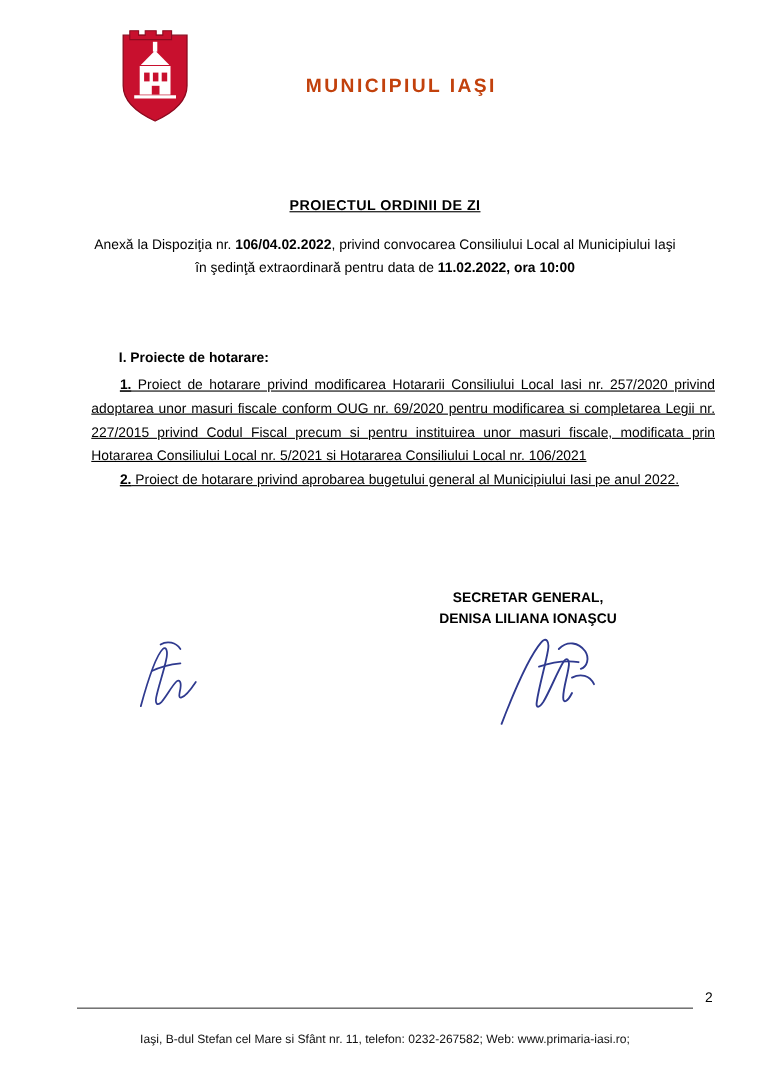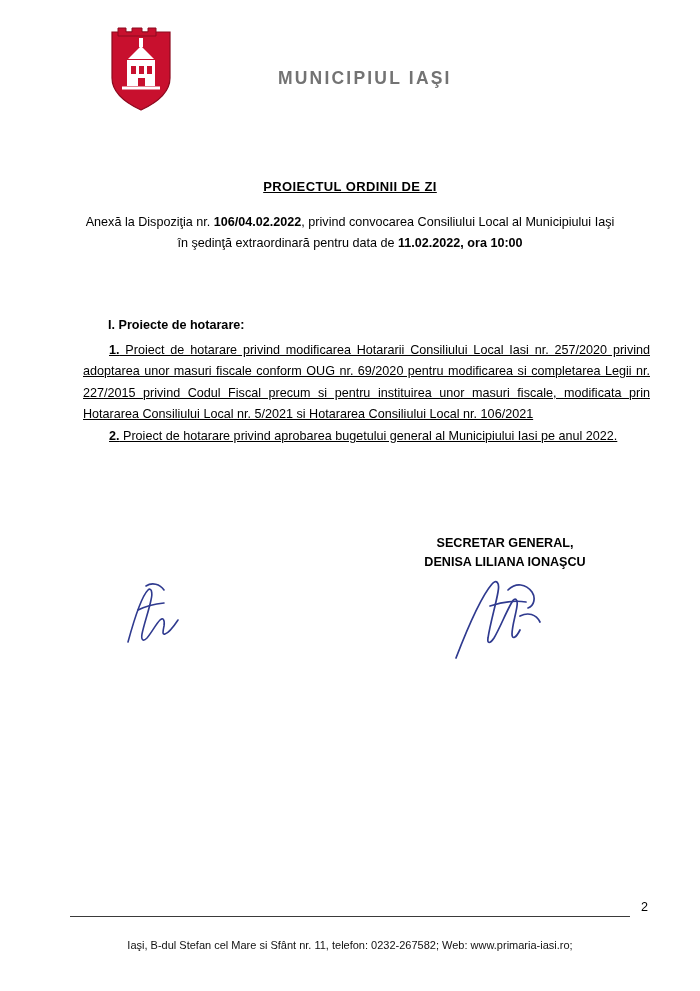--- a/index.html
+++ b/index.html
@@ -37,21 +37,21 @@
     width: 66px;
     height: 86px;
   }
   .header-title {
     position: absolute;
     left: 278px;
     top: 42px;
     font-size: 17.5px;
     font-weight: bold;
     letter-spacing: 2.2px;
-    color: #737373;
+    color: #c2410c;
     white-space: nowrap;
   }
 
   
   .doc-title {
     position: absolute;
     top: 179px;
     left: 0;
     width: 700px;
     text-align: center;
@@ -103,21 +103,21 @@
 
   
   .sig {
     position: absolute;
     text-align: center;
     font-size: 12.6px;
     font-weight: bold;
     line-height: 19px;
   }
   .sig-left  { top: 534px; left: 70px;  width: 240px; }
-  .sig-right { top: 534px; left: 380px; width: 250px; }
+  .sig-right { top: 534px; left: 355px; width: 250px; }
 
   .sig-mark {
     position: absolute;
     pointer-events: none;
   }
   .sig-mark-left  { top: 580px; left: 120px; width: 100px; height: 80px; }
   .sig-mark-right { top: 572px; left: 450px; width: 110px; height: 95px; }
 
   
   .page-number {

